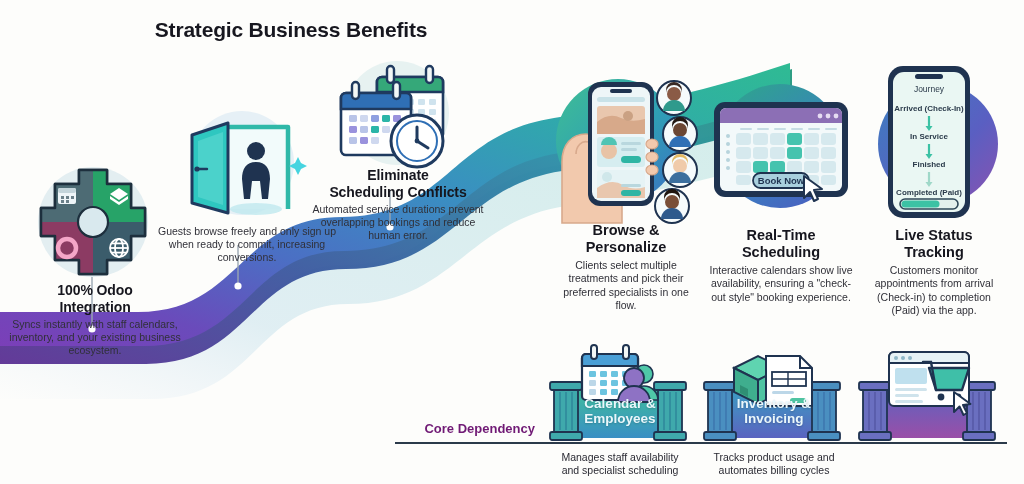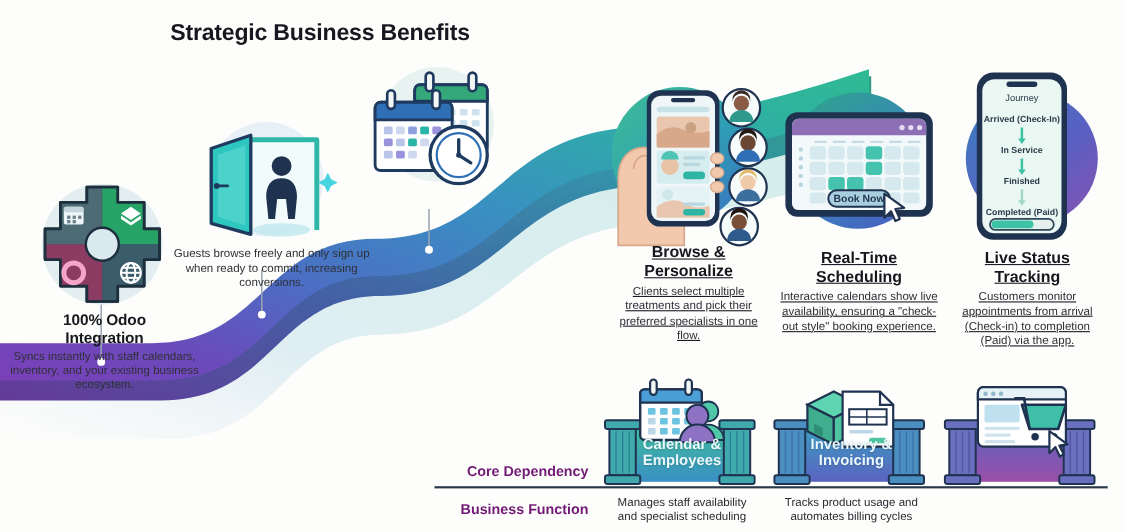--- a/index.html
+++ b/index.html
@@ -26,21 +26,21 @@
   .card{text-align:center;}
   .card h3{
     margin:0;font-size:14px;font-weight:bold;line-height:1.18;
     color:#16161e;letter-spacing:-.1px;
   }
   .card p{
     margin:3px 0 0;font-size:10.5px;line-height:1.24;color:#303038;
   }
 
   
-  .jcard{text-align:center;text-decoration:underline;}
+  .jcard{text-align:center;}
   .jcard h3{
     margin:0;font-size:14.5px;font-weight:bold;line-height:1.18;color:#16161e;
   }
   .jcard p{
     margin:3px 0 0;font-size:10.5px;line-height:1.26;color:#303038;
   }
 
   
   .row-label{
     font-size:13px;font-weight:bold;color:#701a75;text-align:right;white-space:nowrap;
@@ -225,20 +225,25 @@
 
       <g>
         <circle cx="92" cy="86" r="26" fill="#ffffff" stroke="#1f3a5f" stroke-width="3"></circle>
         <circle cx="92" cy="86" r="20" fill="none" stroke="#2f6fb5" stroke-width="2"></circle>
         <line x1="92" y1="86" x2="92" y2="72" stroke="#1f3a5f" stroke-width="3" stroke-linecap="round"></line>
         <line x1="92" y1="86" x2="103" y2="93" stroke="#1f3a5f" stroke-width="3" stroke-linecap="round"></line>
         <circle cx="92" cy="86" r="2.4" fill="#1f3a5f"></circle>
       </g>
     </svg>
   </div>
+  <div class="abs card" style="left:312px;top:167px;width:172px;">
+    <h3><span>Eliminate</span><br>
+        <span>Scheduling Conflicts</span></h3>
+    <p>Automated service durations prevent overlapping bookings and reduce human error.</p>
+  </div>
 
   <div class="abs" style="left:552px;top:58px;">
     <svg width="152" height="165" viewBox="0 0 152 165">
       <defs>
         <linearGradient id="gBlob1" x1="0" y1="0" x2="1" y2="1">
           <stop offset="0%" stop-color="#3fbf93"></stop>
             <stop offset="55%" stop-color="#2f9fb5"></stop>
           <stop offset="100%" stop-color="#3b6fc4"></stop>
         </linearGradient>
       </defs>
@@ -422,21 +427,20 @@
     </svg>
   </div>
   <div class="abs jcard" style="left:864px;top:227px;width:140px;">
     <h3><span>Live Status</span><br>
         <span>Tracking</span></h3>
     <p>Customers monitor appointments from arrival (Check-in) to completion (Paid) via the app.</p>
   </div>
 
   <div class="abs row-label" style="left:395px;top:421px;width:140px;">Core Dependency</div>
   <div class="abs divider" style="left:395px;top:442px;width:612px;"></div>
-  <div class="abs row-label" style="left:395px;top:455px;width:140px;">Business Function</div>
 
   <div class="abs" style="left:546px;top:340px;width:148px;height:103px;">
     <svg width="148" height="103" viewBox="0 0 148 103" style="position:absolute;left:0;top:0;">
       <defs>
         <linearGradient id="pg1" x1="0" y1="0" x2="0" y2="1">
           <stop offset="0%" stop-color="#3fbf9c"></stop>
             <stop offset="100%" stop-color="#3a8fc4"></stop>
         </linearGradient>
       </defs>
       <rect x="26" y="48" width="96" height="50" fill="url(#pg1)"></rect>

